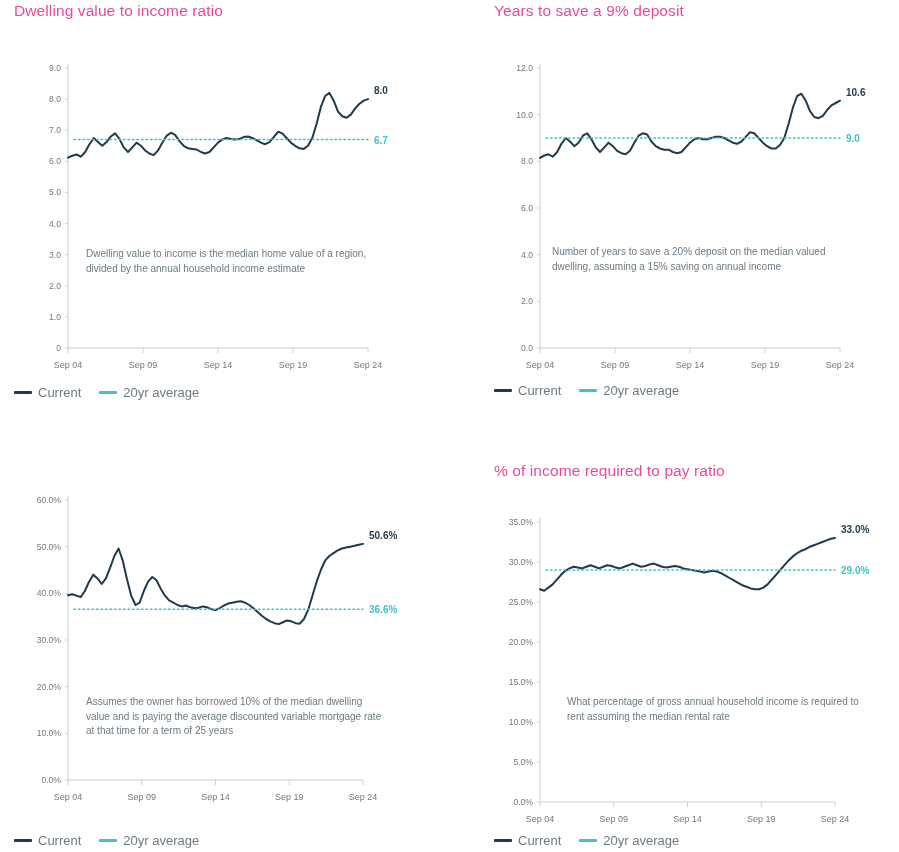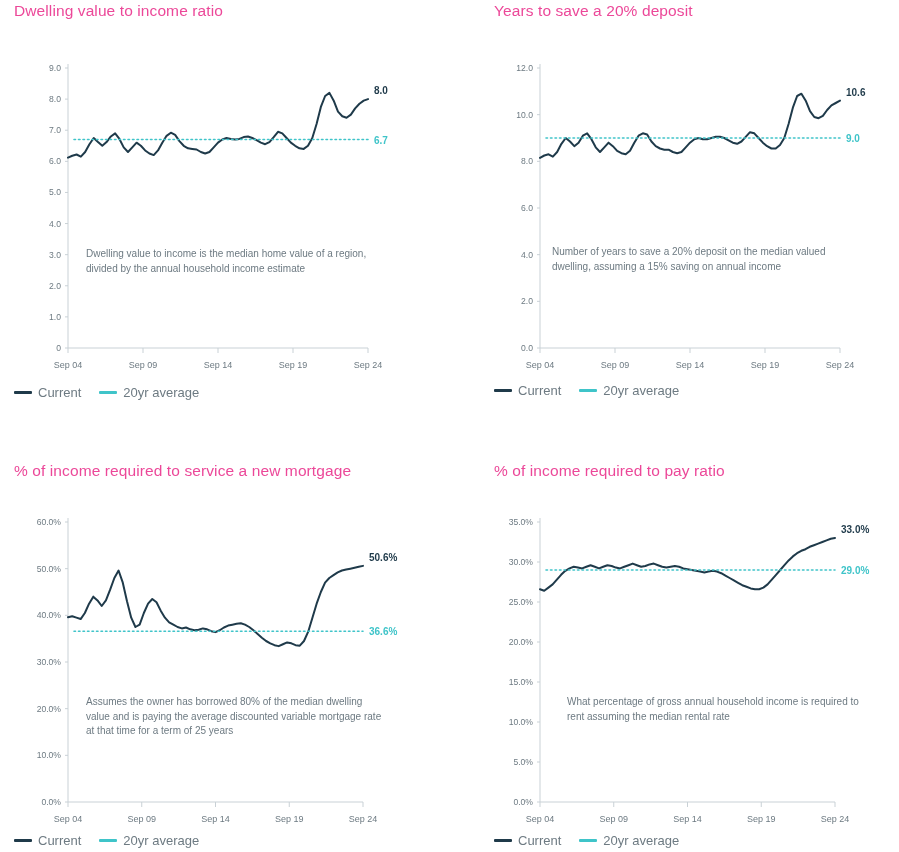--- a/index.html
+++ b/index.html
@@ -141,21 +141,21 @@
         <span>Current</span>
       </span>
       <span class="legend-item">
         <span class="swatch avg"></span>
         <span>20yr average</span>
       </span>
     </div>
   </div>
 
   <div class="panel" style="left:494px; top:2px; width:405px; height:410px;">
-    <div class="panel-title">Years to save a 20% deposit</div>
+    <div class="panel-title">Years to save a 9% deposit</div>
     <div class="plot-wrap">
       <svg id="svg1" width="405" height="358" viewBox="0 0 405 358">
           <line x1="46" y1="40" x2="46" y2="324" stroke="#c9d1d6" stroke-width="1"></line>
           <line x1="46" y1="324" x2="346" y2="324" stroke="#c9d1d6" stroke-width="1"></line>
           <text x="39" y="327" text-anchor="end" class="tick-label">0.0</text>
           <line x1="43" y1="324" x2="46" y2="324" stroke="#c9d1d6" stroke-width="1"></line>
           <text x="39" y="280.3333333333333" text-anchor="end" class="tick-label">2.0</text>
           <line x1="43" y1="277.3333333333333" x2="46" y2="277.3333333333333" stroke="#c9d1d6" stroke-width="1"></line>
           <text x="39" y="233.66666666666669" text-anchor="end" class="tick-label">4.0</text>
           <line x1="43" y1="230.66666666666669" x2="46" y2="230.66666666666669" stroke="#c9d1d6" stroke-width="1"></line>
@@ -190,21 +190,20 @@
         <span>Current</span>
       </span>
       <span class="legend-item">
         <span class="swatch avg"></span>
         <span>20yr average</span>
       </span>
     </div>
   </div>
 
   <div class="panel" style="left:14px; top:462px; width:430px; height:390px;">
-    <div class="panel-title">% of income required to service a new mortgage</div>
     <div class="plot-wrap">
       <svg id="svg2" width="430" height="348" viewBox="0 0 430 348">
           <line x1="54" y1="34" x2="54" y2="318" stroke="#c9d1d6" stroke-width="1"></line>
           <line x1="54" y1="318" x2="349" y2="318" stroke="#c9d1d6" stroke-width="1"></line>
           <text x="47" y="321" text-anchor="end" class="tick-label">0.0%</text>
           <line x1="51" y1="318" x2="54" y2="318" stroke="#c9d1d6" stroke-width="1"></line>
           <text x="47" y="274.3333333333333" text-anchor="end" class="tick-label">10.0%</text>
           <line x1="51" y1="271.3333333333333" x2="54" y2="271.3333333333333" stroke="#c9d1d6" stroke-width="1"></line>
           <text x="47" y="227.66666666666669" text-anchor="end" class="tick-label">20.0%</text>
           <line x1="51" y1="224.66666666666669" x2="54" y2="224.66666666666669" stroke="#c9d1d6" stroke-width="1"></line>
@@ -225,21 +224,21 @@
           <line x1="275.25" y1="318" x2="275.25" y2="323" stroke="#c9d1d6" stroke-width="1"></line>
           <text x="275.25" y="338" text-anchor="middle" class="xtick-label">Sep 19</text>
           <line x1="349" y1="318" x2="349" y2="323" stroke="#c9d1d6" stroke-width="1"></line>
           <text x="349" y="338" text-anchor="middle" class="xtick-label">Sep 24</text>
           <path d="M54.00 133.20 L58.21 132.27 L62.43 133.67 L66.64 135.07 L70.86 129.00 L75.07 119.67 L79.29 112.67 L83.50 116.40 L87.71 122.00 L91.93 116.40 L96.14 105.67 L100.36 94.00 L104.57 86.53 L108.79 98.67 L113.00 117.33 L117.21 133.67 L121.43 143.00 L125.64 140.67 L129.86 129.00 L134.07 119.67 L138.29 115.00 L142.50 118.27 L146.71 126.67 L150.93 133.67 L155.14 138.33 L159.36 140.67 L163.57 143.00 L167.79 144.40 L172.00 143.47 L176.21 145.33 L180.43 146.27 L184.64 145.80 L188.86 144.40 L193.07 145.33 L197.29 147.20 L201.50 148.13 L205.71 146.27 L209.93 143.47 L214.14 141.60 L218.36 140.67 L222.57 139.73 L226.79 139.27 L231.00 140.67 L235.21 143.00 L239.43 146.27 L243.64 150.00 L247.86 153.73 L252.07 157.00 L256.29 159.33 L260.50 161.20 L264.71 162.13 L268.93 160.27 L273.14 158.40 L277.36 159.33 L281.57 161.20 L285.79 161.67 L290.00 157.00 L294.21 147.67 L298.43 133.67 L302.64 119.67 L306.86 108.00 L311.07 98.67 L315.29 94.00 L319.50 91.20 L323.71 88.40 L327.93 86.53 L332.14 85.60 L336.36 84.67 L340.57 83.73 L344.79 82.80 L349.00 81.87 " fill="none" stroke="#1f3a4a" stroke-width="2" stroke-linejoin="round" stroke-linecap="round"></path>
           <line x1="60" y1="147.20000000000002" x2="349" y2="147.20000000000002" stroke="#3fc4c9" stroke-width="1.6" stroke-dasharray="1.5 3" stroke-linecap="round"></line>
           <text x="355" y="76.86666666666665" class="endlabel">50.6%</text>
           <text x="355" y="151.20000000000002" class="avglabel">36.6%</text>
         </svg>
     </div>
-    <div class="note" style="left:72px; top:233px; width:300px;">Assumes the owner has borrowed 80% of the median dwelling value and is paying the average discounted variable mortgage rate at that time for a term of 25 years</div>
+    <div class="note" style="left:72px; top:233px; width:300px;">Assumes the owner has borrowed 10% of the median dwelling value and is paying the average discounted variable mortgage rate at that time for a term of 25 years</div>
     <div class="legend" style="left:0px; top:371px;">
       <span class="legend-item">
         <span class="swatch current"></span>
         <span>Current</span>
       </span>
       <span class="legend-item">
         <span class="swatch avg"></span>
         <span>20yr average</span>
       </span>
     </div>

